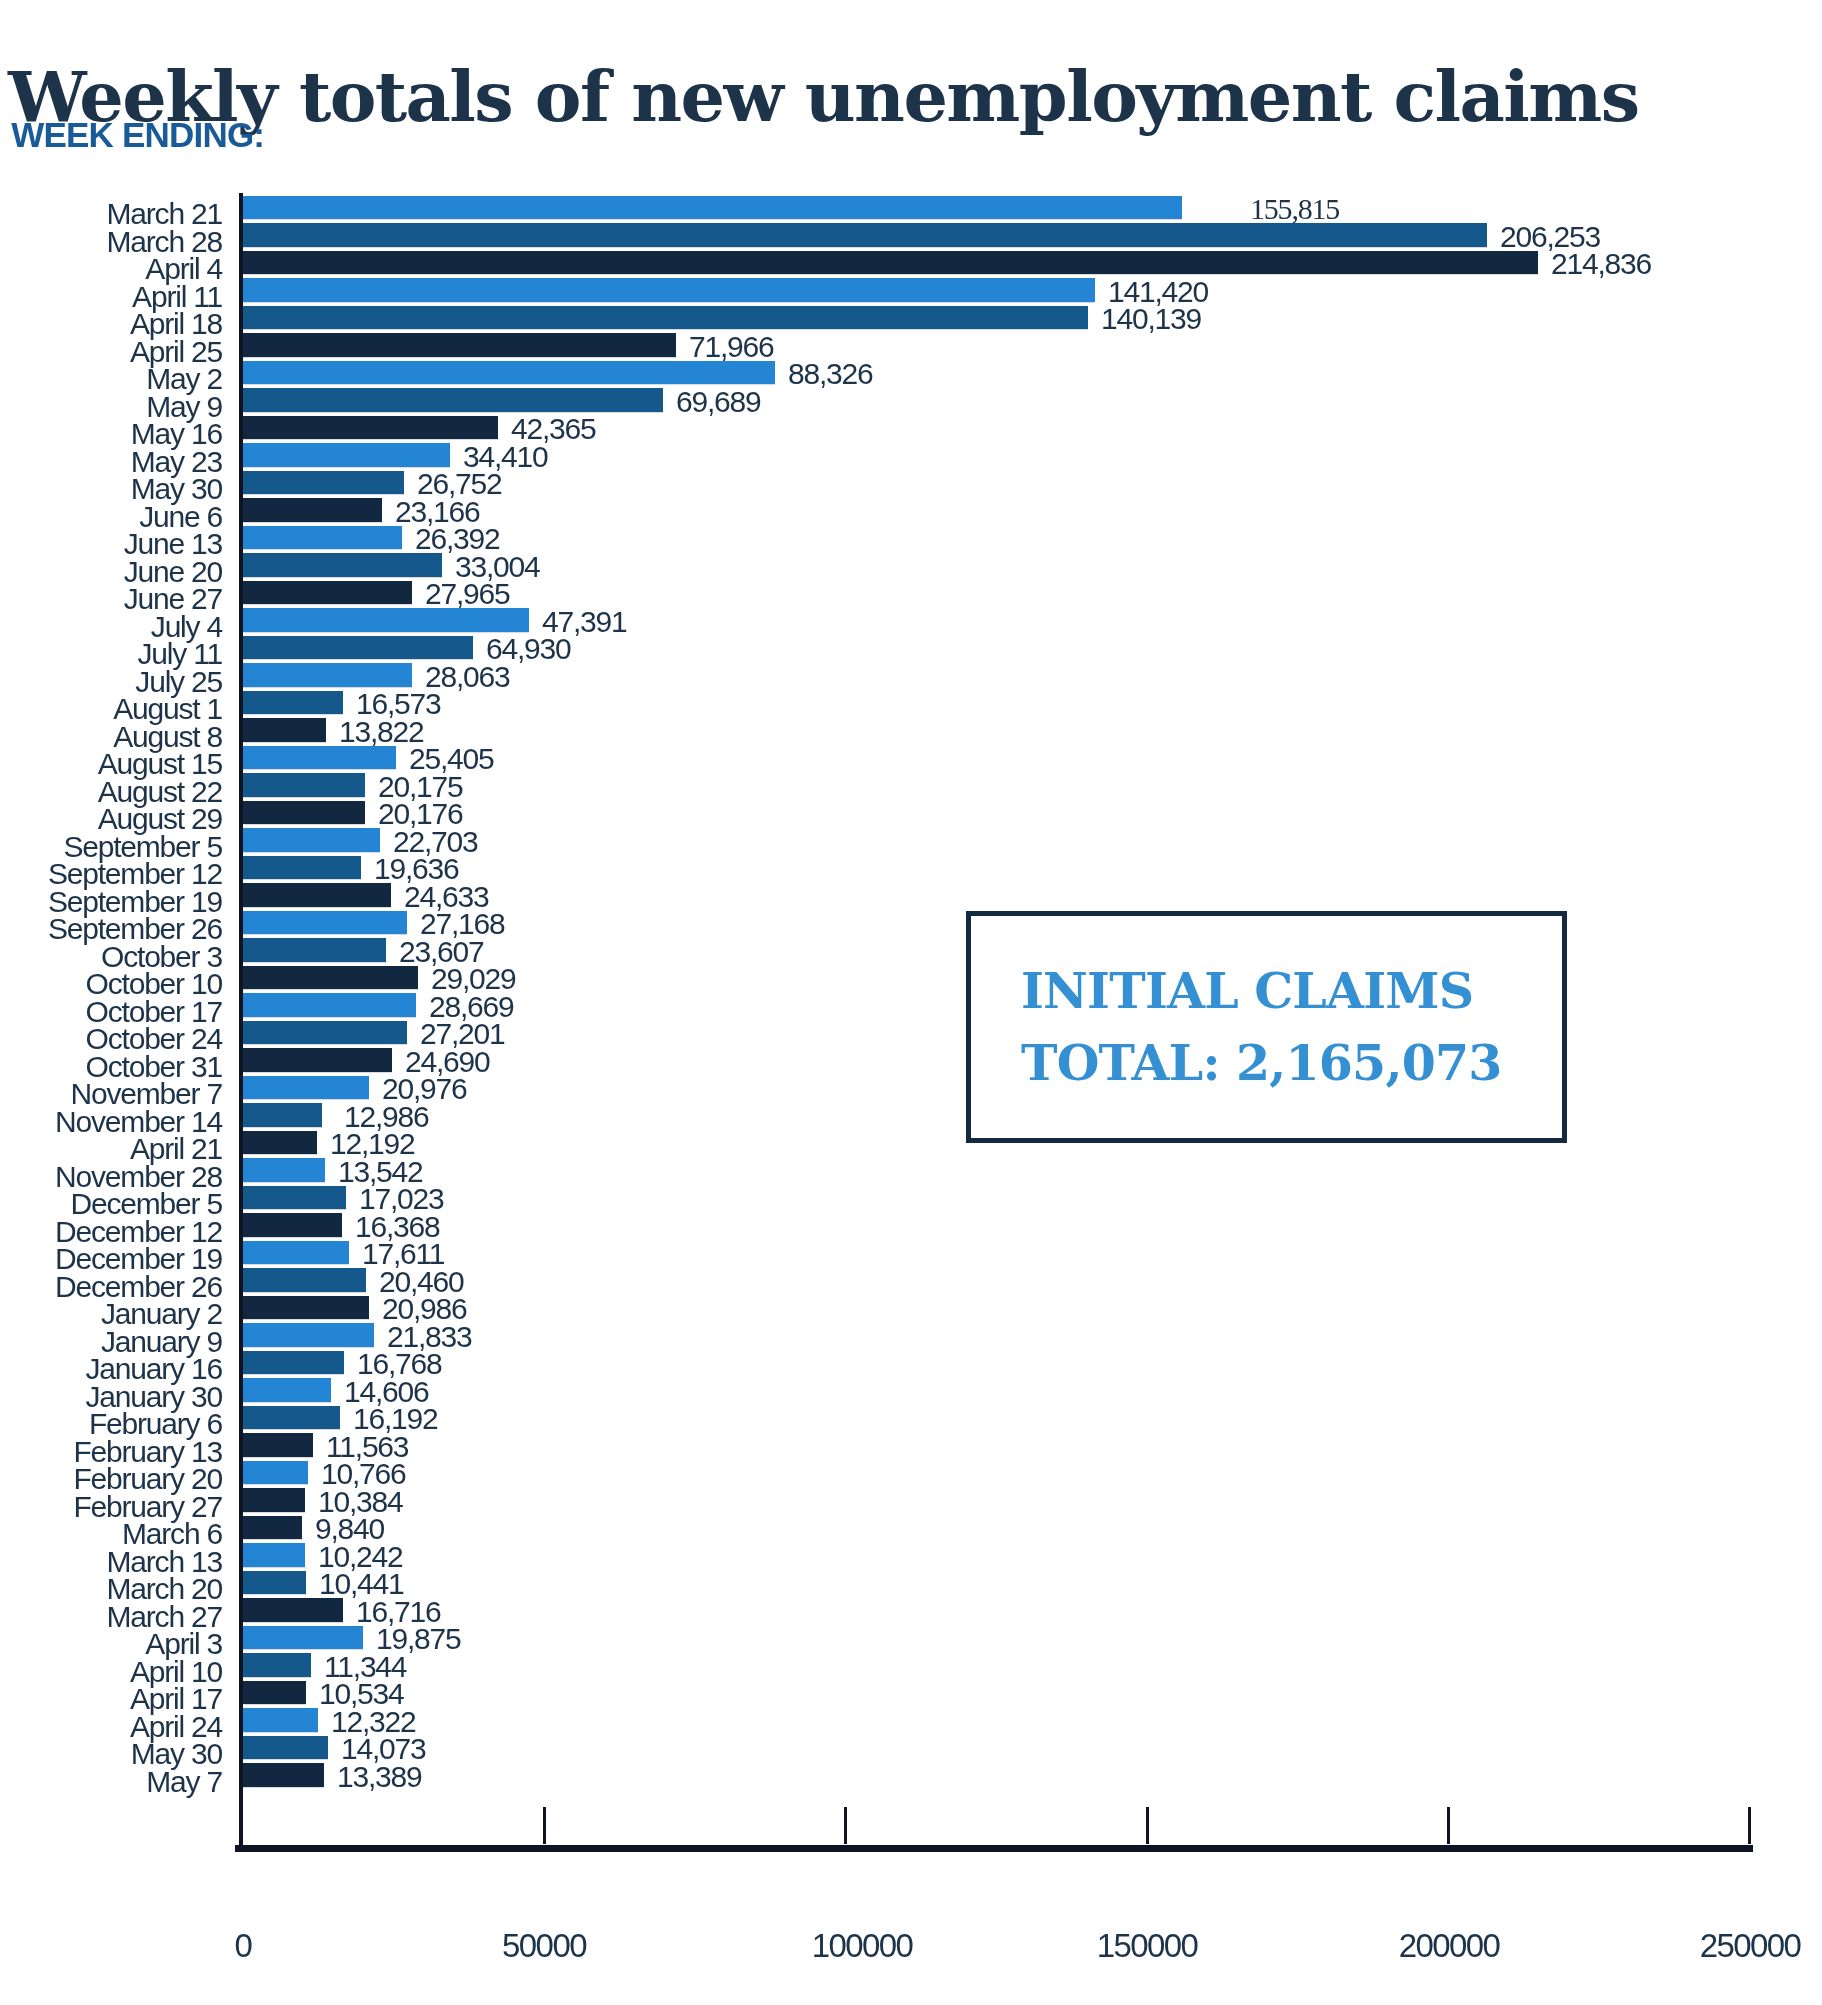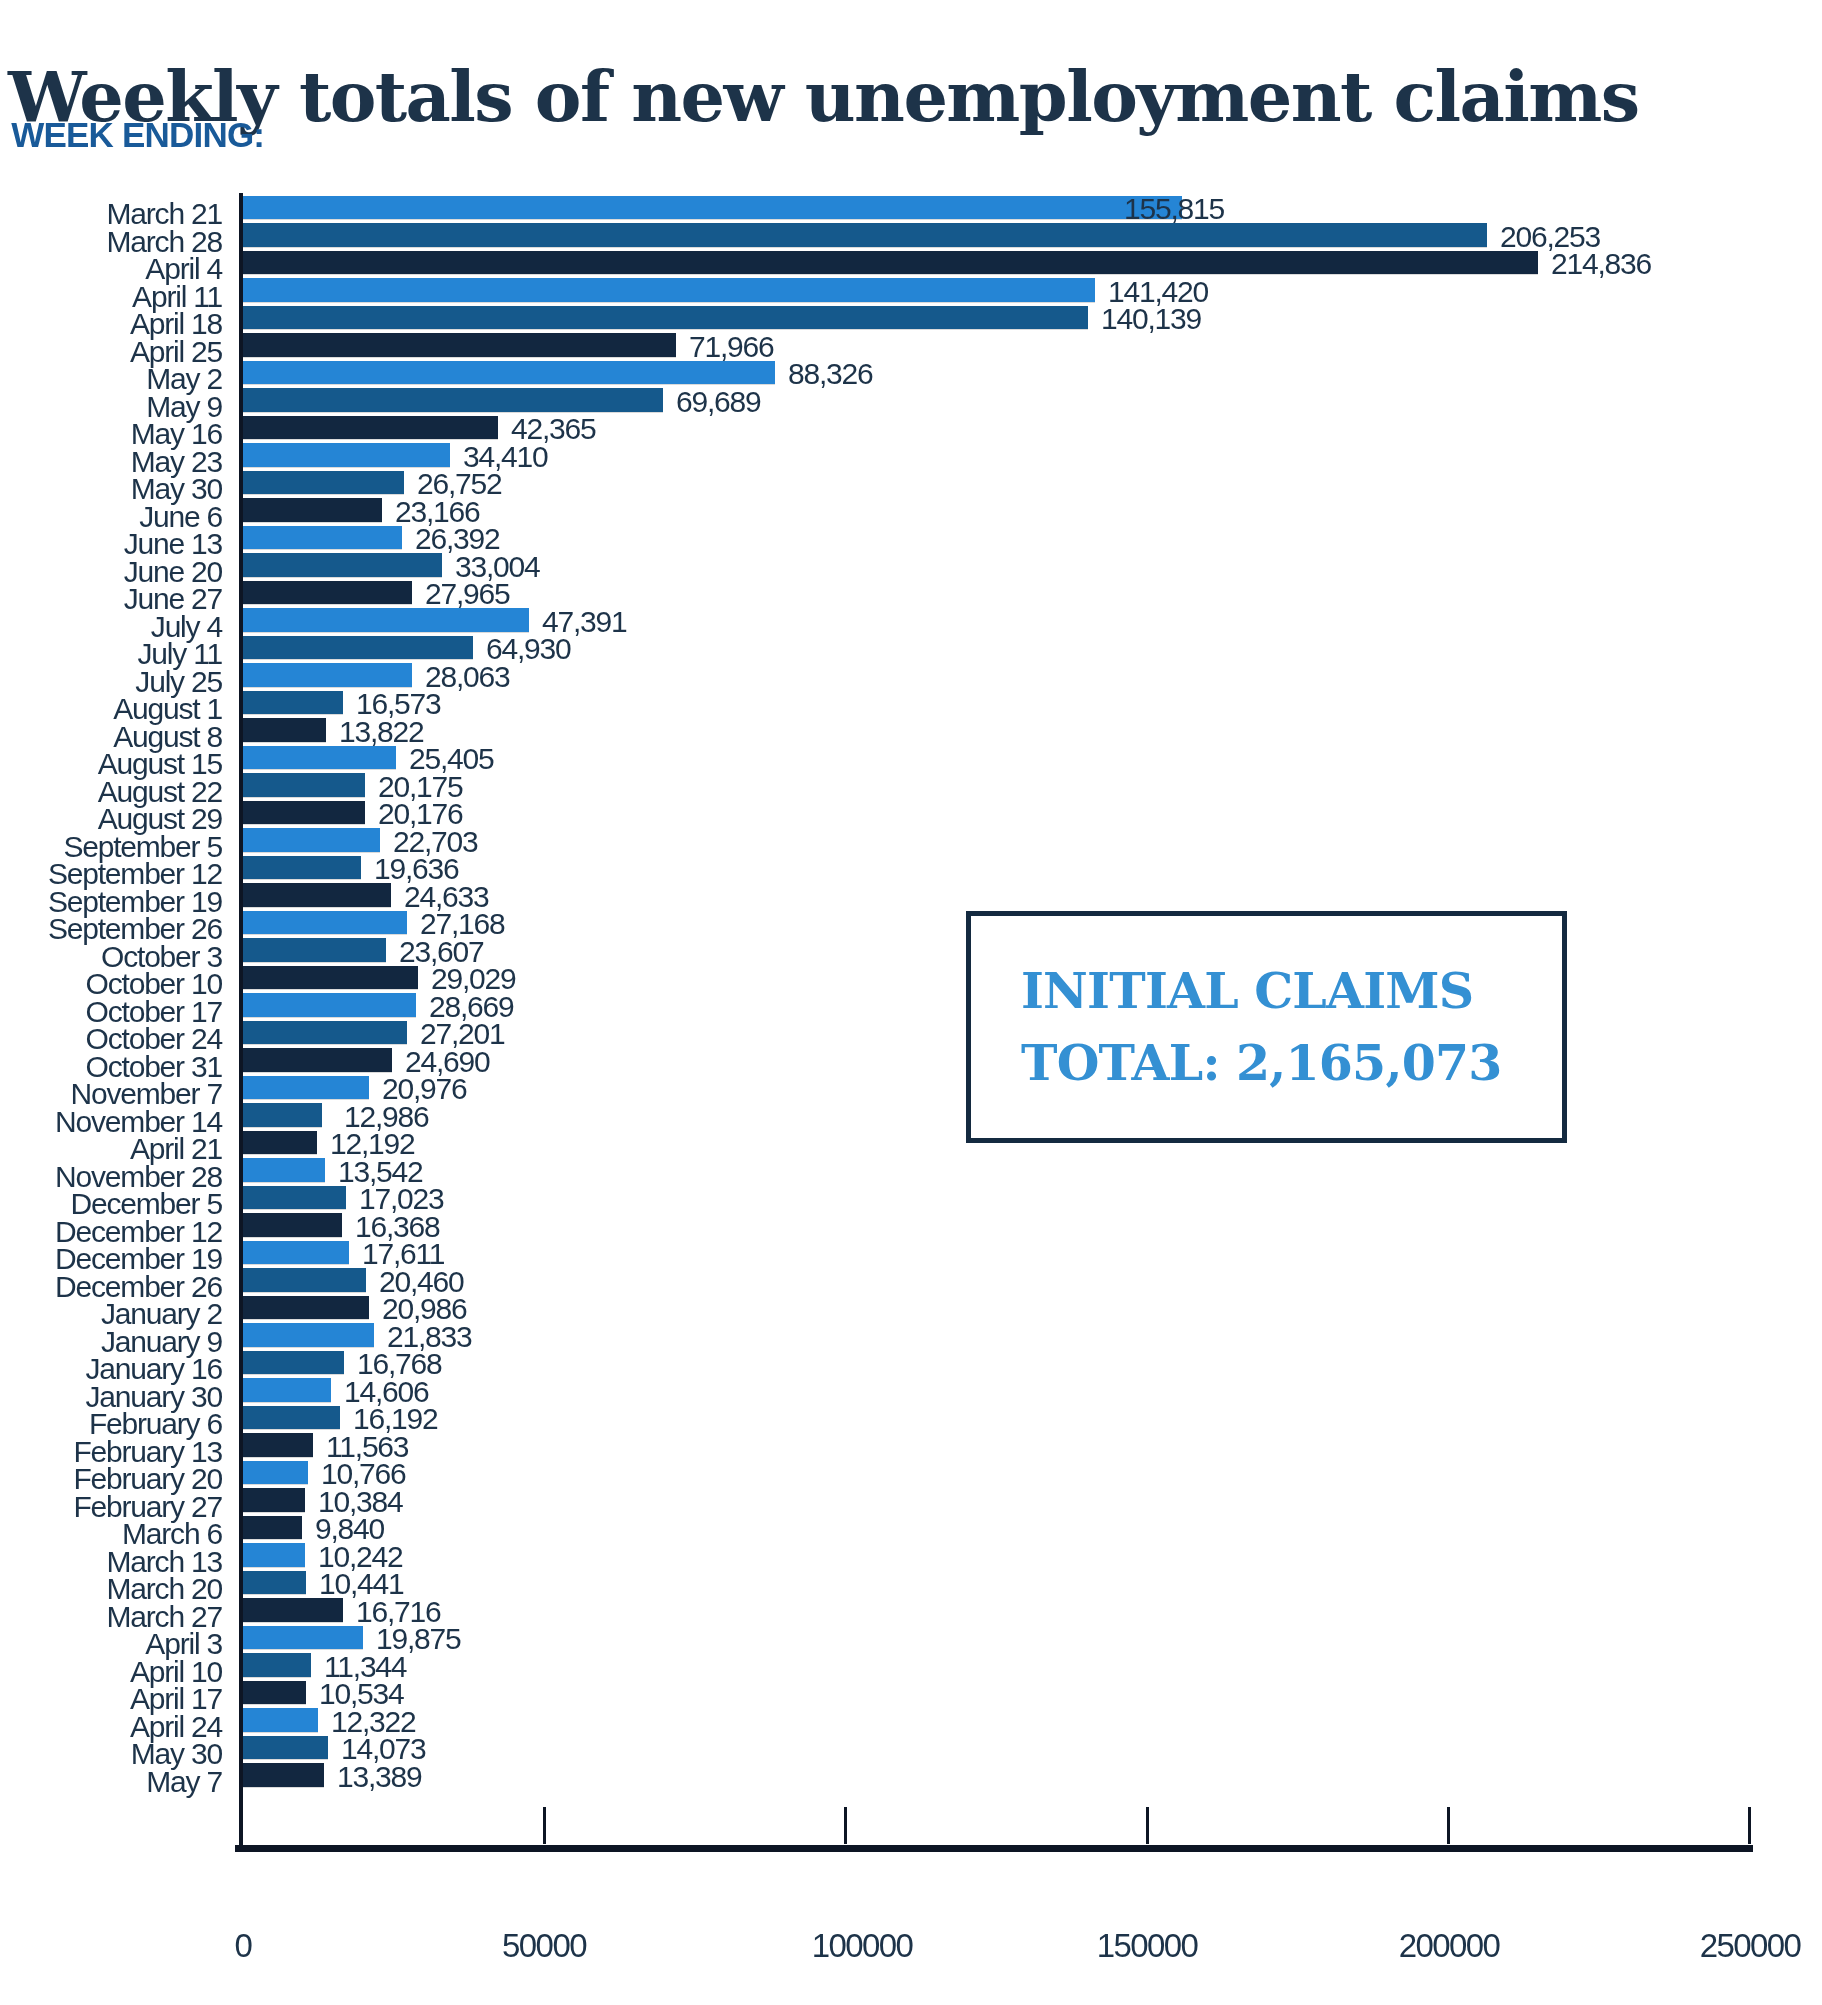--- a/index.html
+++ b/index.html
@@ -76,21 +76,21 @@
   <h1 class="title">Weekly totals of new unemployment claims</h1>
 
   <div class="week-ending">WEEK ENDING:</div>
 
   <div class="y-axis-line"></div>
 
   <div class="rows">
   <div class="row">
     <div class="row-label">March 21</div>
     <div class="bar light" style="width: 939px;"></div>
-    <div class="value-label" style="left: 1124px;">155,815</div>
+    <div class="value-label" style="left: 1250px; font-family: Liberation Serif, serif;">155,815</div>
   </div>
 
   <div class="row">
     <div class="row-label">March 28</div>
     <div class="bar medium" style="width: 1244px;"></div>
     <div class="value-label" style="left: 1500px;">206,253</div>
   </div>
 
   <div class="row">
     <div class="row-label">April 4</div>

